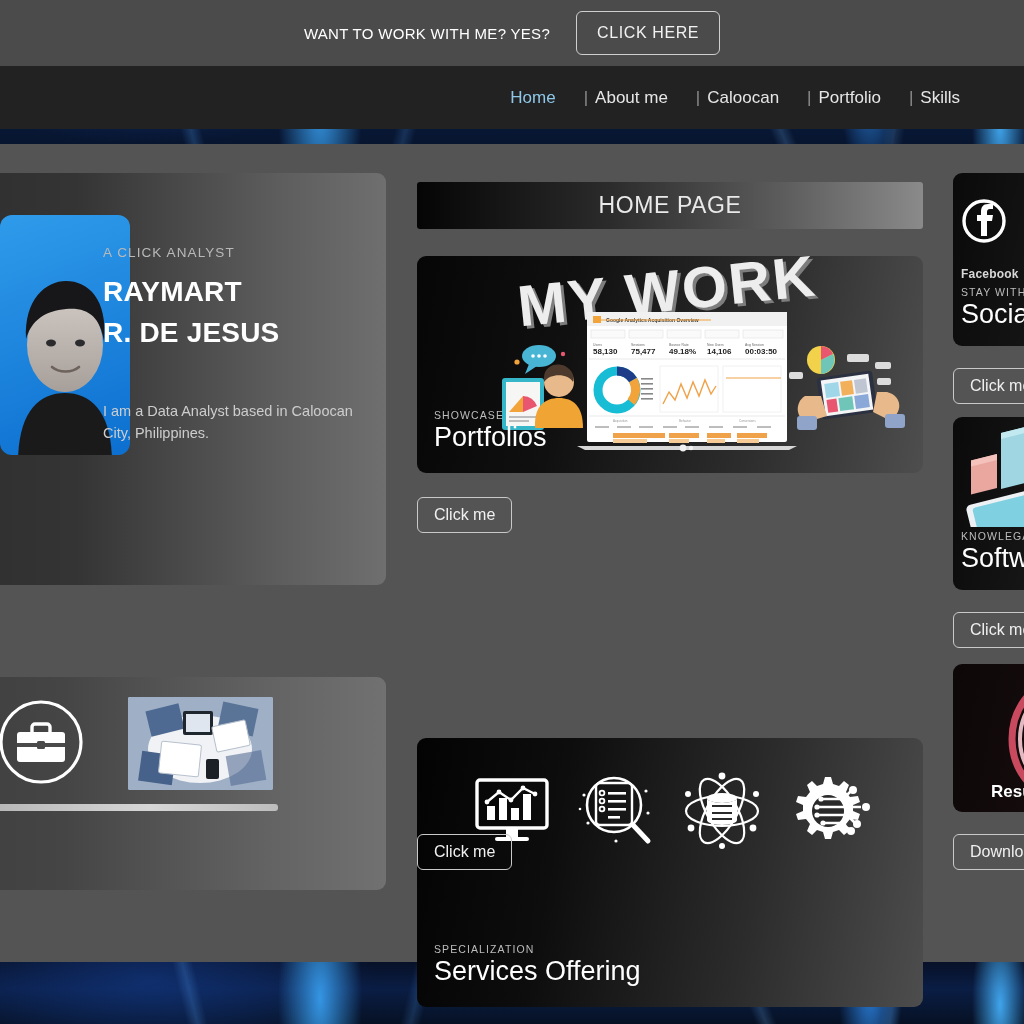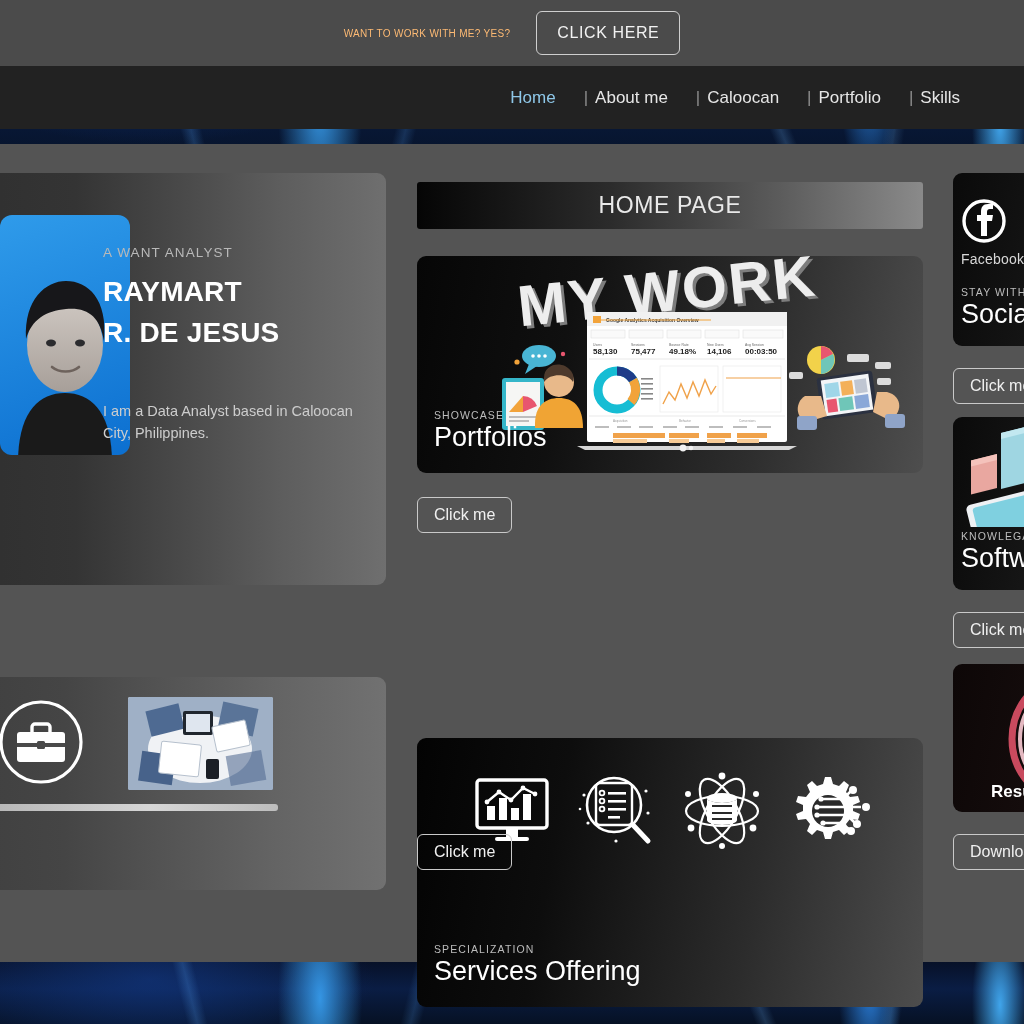--- a/index.html
+++ b/index.html
@@ -33,21 +33,21 @@
   #bg-bottom { top: 960px; height: 64px; }
 
   
   #promo-bar {
     position: absolute; top: 0; left: 0; width: 1024px; height: 66px;
     background: #4b4b4b;
     display: flex; align-items: center; justify-content: center; gap: 26px;
     z-index: 6;
   }
   #promo-text {
-    color: #fdba74; font-size: 10px; letter-spacing: .3px; font-weight: 500;
+    color: #ffffff; font-size: 15px; letter-spacing: .3px; font-weight: 500;
     white-space: nowrap;
   }
   #promo-btn {
     border: 1px solid #cfcfcf; border-radius: 6px;
     background: transparent; color: #f2f2f2;
     font-size: 16px; letter-spacing: .6px;
     padding: 12px 20px; cursor: pointer;
     font-family: inherit;
   }
 
@@ -167,21 +167,21 @@
   #social-card {
     left: 953px; top: 29px; width: 320px; height: 173px;
     background: linear-gradient(100deg, #0a0a0a 0%, #181818 40%, #333 100%);
   }
   #social-icons {
     position: absolute; left: 8px; top: 25px; display: flex; gap: 20px;
   }
   .social-ico { width: 46px; text-align: center; }
   .social-ico .glyph { width: 46px; height: 46px; }
   .social-ico .lbl {
-    font-size: 14px; color: #d8d8d8; margin-top: 3px; font-weight: 400;
+    font-size: 12px; color: #d8d8d8; margin-top: 19px; font-weight: 700;
     letter-spacing: .2px;
   }
   #social-labels { position: absolute; left: 8px; bottom: 16px; }
 
   #software-card {
     left: 953px; top: 273px; width: 320px; height: 173px;
     background: linear-gradient(100deg, #0a0a0a 0%, #1c1c1c 45%, #343434 100%);
   }
   #software-art { position: absolute; left: 0; top: 0; width: 220px; height: 110px; }
   #software-labels { position: absolute; left: 8px; bottom: 16px; }
@@ -243,21 +243,21 @@
         </defs>
         <path d="M14 208 C14 158 34 138 61 138 C88 138 108 158 108 208 Z" fill="#1a1a1a"></path>
         <ellipse cx="61" cy="90" rx="38" ry="47" fill="url(#skin)"></ellipse>
         <path d="M22 84 C20 44 42 26 62 26 C84 26 104 44 100 86 C96 62 84 52 62 54 C42 56 28 64 22 84 Z" fill="#17171a"></path>
         <ellipse cx="47" cy="88" rx="5" ry="3.4" fill="#2b2b2e"></ellipse>
         <ellipse cx="76" cy="88" rx="5" ry="3.4" fill="#2b2b2e"></ellipse>
         <path d="M48 112 C55 118 68 118 75 112" stroke="#6d625c" stroke-width="2.6" fill="none" stroke-linecap="round"></path>
       </svg>
     </div>
     <div id="profile-info">
-      <div id="profile-kicker">A WANT ANALYST</div>
+      <div id="profile-kicker">A CLICK ANALYST</div>
       <div id="profile-name">
         <div>RAYMART</div>
         <div>R. DE JESUS</div>
       </div>
       <div id="profile-desc">I am a Data Analyst based in Caloocan City, Philippines.</div>
     </div>
 
   </div>
 
   <div class="card" id="experience-card">

